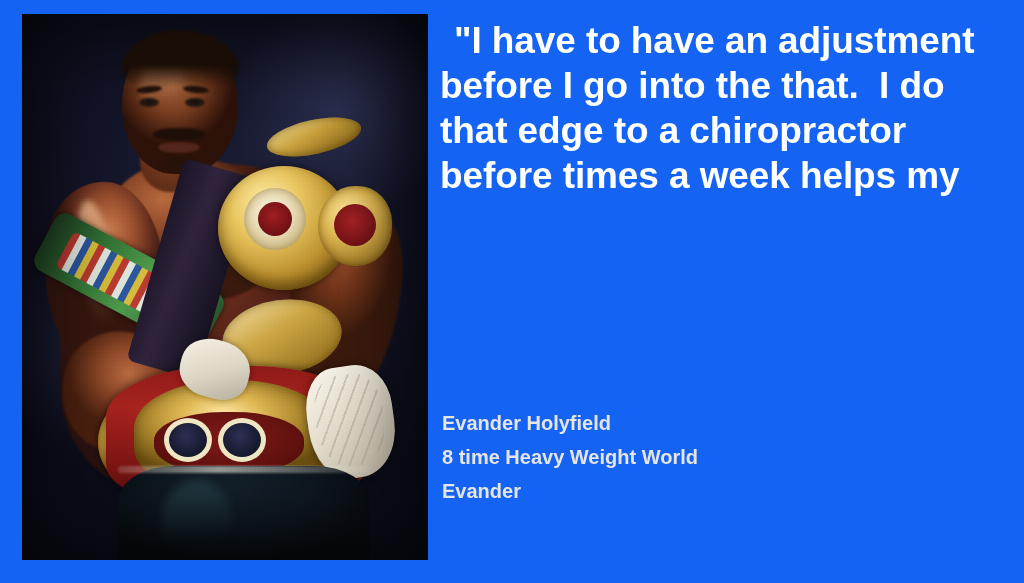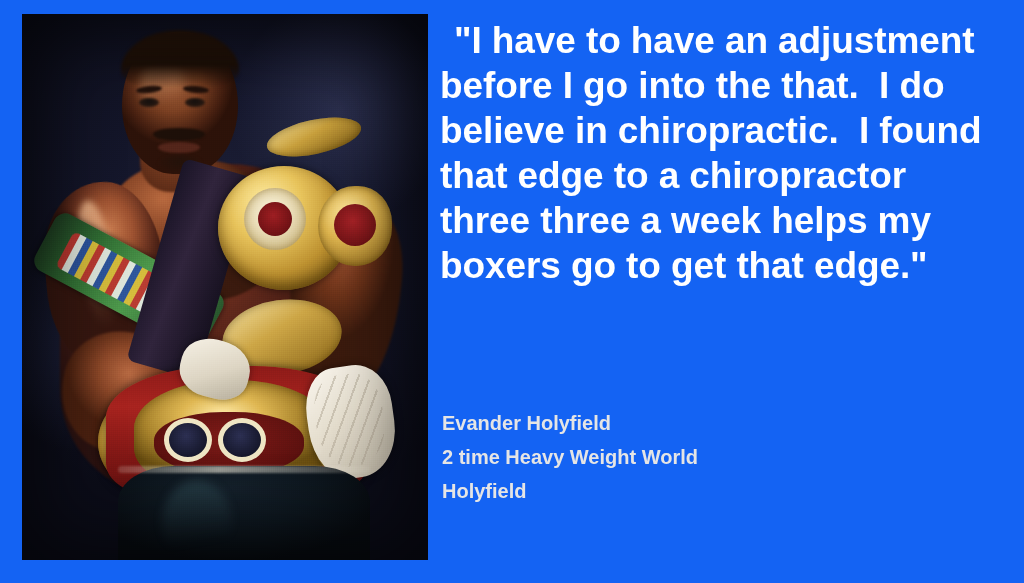--- a/index.html
+++ b/index.html
@@ -555,26 +555,24 @@
 
     <div class="photo-layer photo-grain"></div>
     <div class="photo-layer photo-vignette"></div>
   </div>
 
   <div id="text-panel">
 
     <div id="quote-block">
       <div class="quote-line">"I have to have an adjustment</div>
       <div class="quote-line">before I go into the that.  I do</div>
-      <div class="quote-line">believe in chiropractic.  I found</div>
       <div class="quote-line">that edge to a chiropractor</div>
-      <div class="quote-line">three three a week helps my</div>
-      <div class="quote-line">boxers go to get that edge."</div>
+      <div class="quote-line">before times a week helps my</div>
     </div>
 
     <div id="attribution-block">
       <div class="attr-line">Evander Holyfield</div>
-      <div class="attr-line">2 time Heavy Weight World</div>
-      <div class="attr-line">Holyfield</div>
+      <div class="attr-line">8 time Heavy Weight World</div>
+      <div class="attr-line">Evander</div>
     </div>
 
   </div>
 </div>
 
 </body></html>

